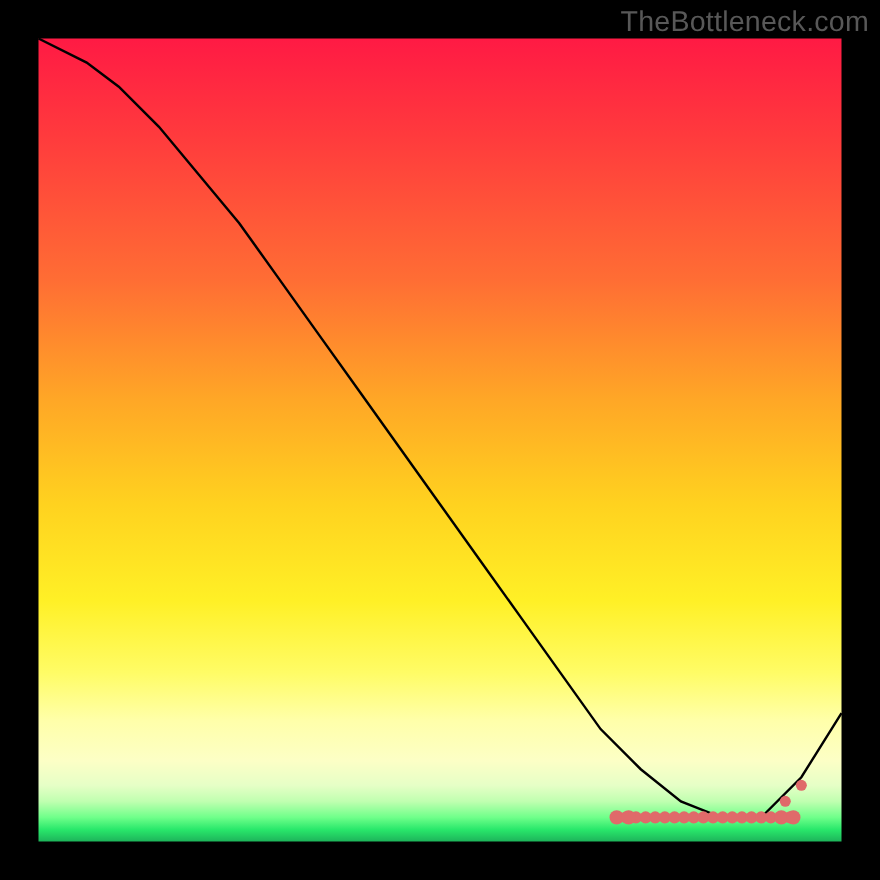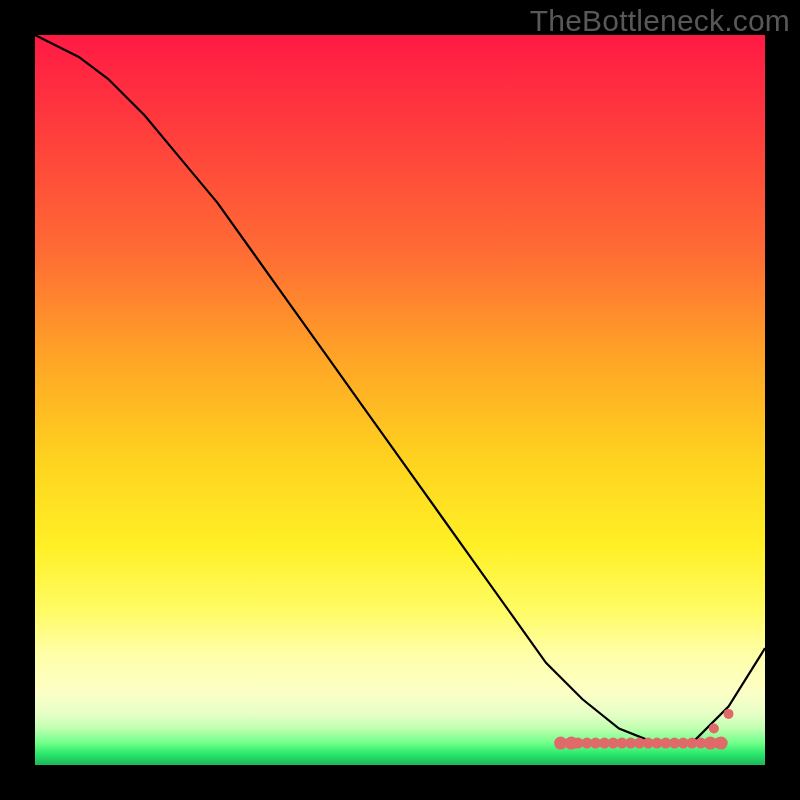--- a/index.html
+++ b/index.html
@@ -15,21 +15,21 @@
     position: relative;
     width: 800px;
     height: 800px;
     background: #000;
   }
   .watermark {
     position: absolute;
     top: 4px;
     right: 10px;
     color: #585858;
-    font-size: 30px;
+    font-size: 26px;
     font-weight: 500;
     letter-spacing: 0.2px;
     z-index: 10;
   }
   .plot {
     position: absolute;
     left: 35px;
     top: 35px;
     width: 730px;
     height: 730px;

